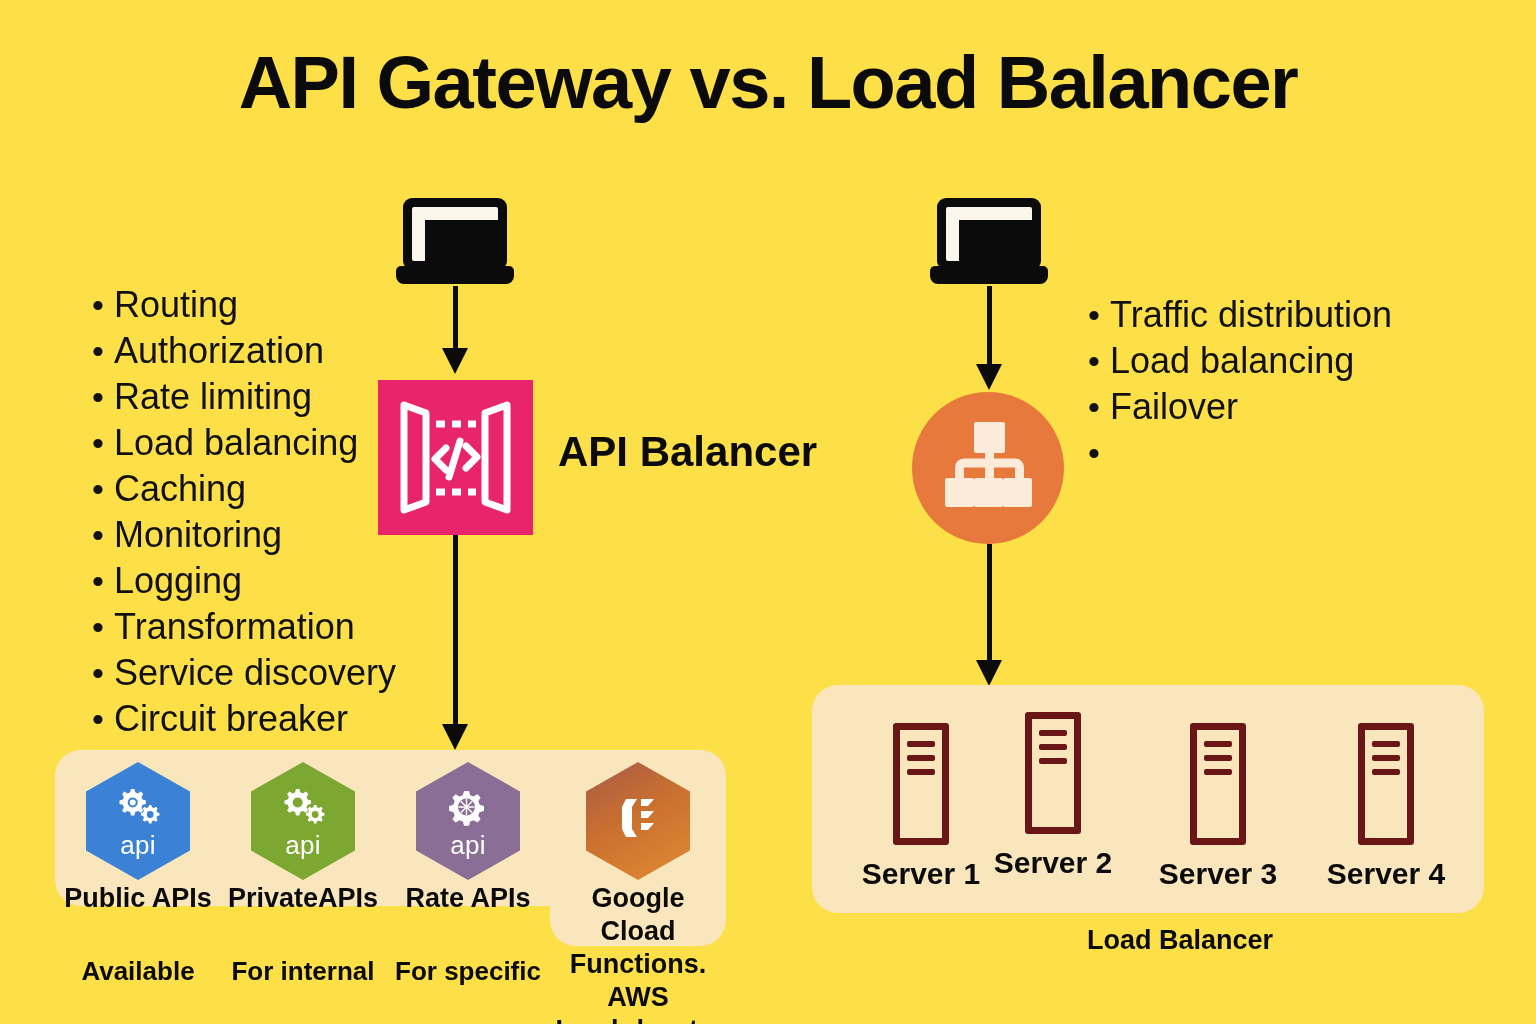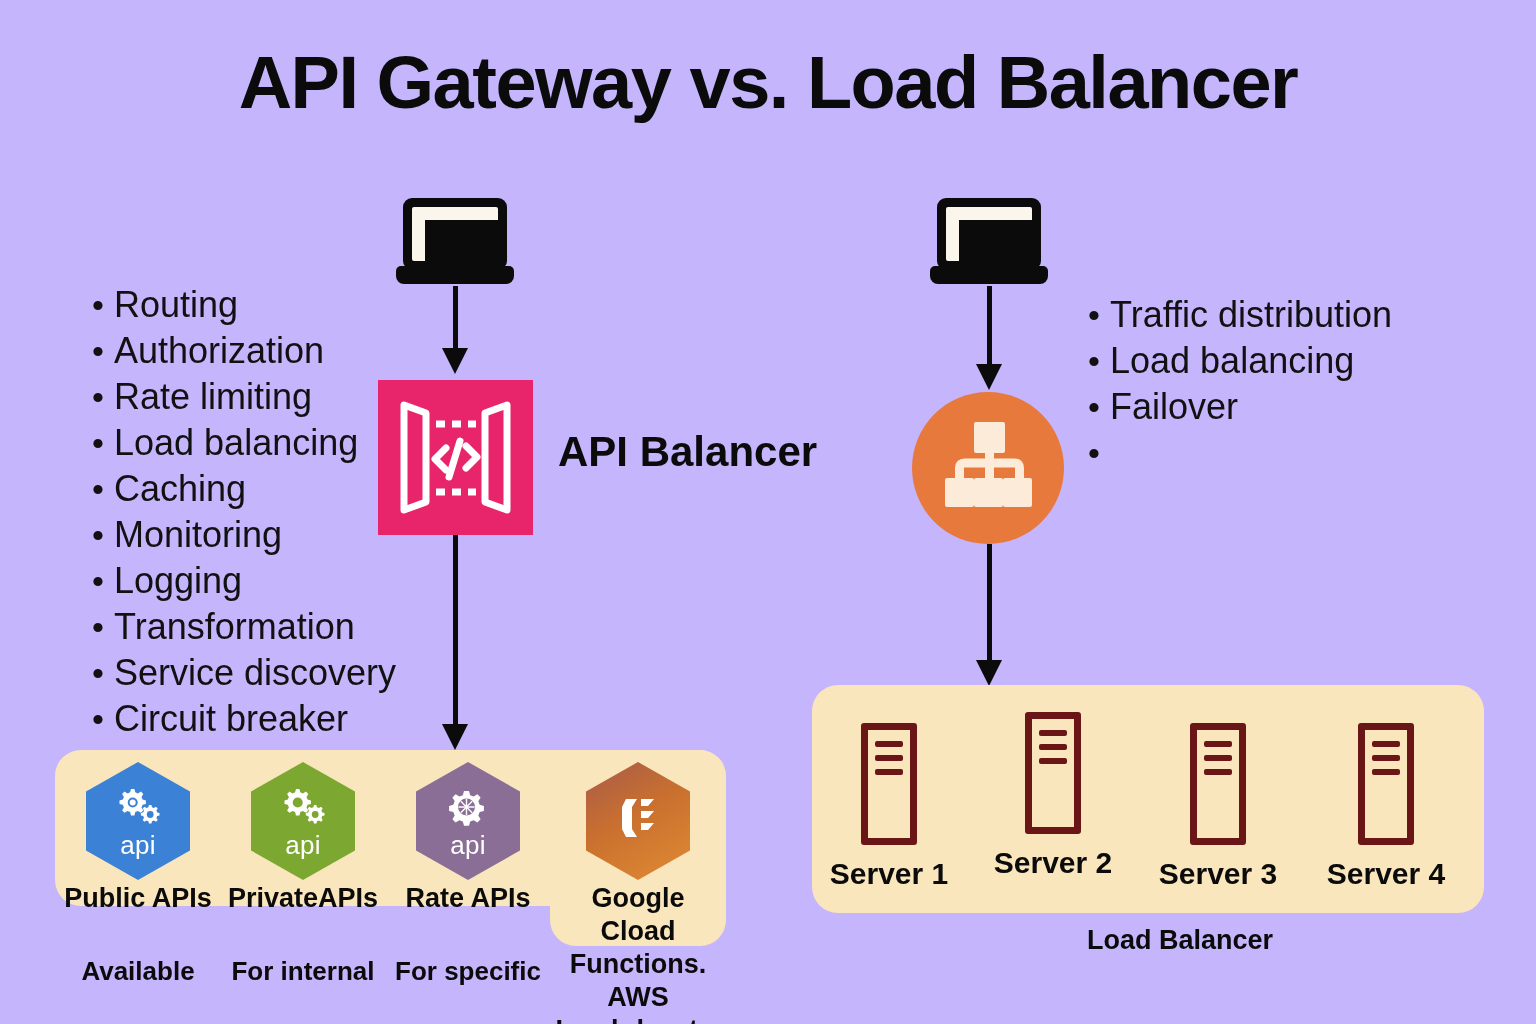--- a/index.html
+++ b/index.html
@@ -5,21 +5,21 @@
   * { box-sizing: border-box; margin: 0; padding: 0; }
   html, body {
     width: 1536px; height: 1024px;
     background: #FBF6EC;
     font-family: "Liberation Sans", sans-serif;
     overflow: hidden;
   }
   #stage {
     position: relative;
     width: 1536px; height: 1024px;
-    background: #c4b5fd;
+    background: #fde047;
   }
 
   
   .title {
     position: absolute;
     top: 40px; left: 0; width: 1536px;
     text-align: center;
     font-size: 74px;
     font-weight: 700;
     letter-spacing: -1.5px;
@@ -373,21 +373,21 @@
     </svg>
   </div>
 
   <div class="arrow" style="left:964px; top:544px; width:50px; height:142px;">
     <div class="shaft" style="height:118px;"></div>
     <div class="head"></div>
   </div>
 
   <div class="panel panel-right"></div>
 
-  <div class="server-card" style="left:814px; top:723px;">
+  <div class="server-card" style="left:846px; top:723px;">
     <div class="server-icon">
       <span class="bar b1"></span>
       <span class="bar b2"></span>
       <span class="bar b3"></span>
     </div>
     <div class="server-label">Server 1</div>
   </div>
   <div class="server-card" style="left:978px; top:712px;">
     <div class="server-icon">
       <span class="bar b1"></span>

